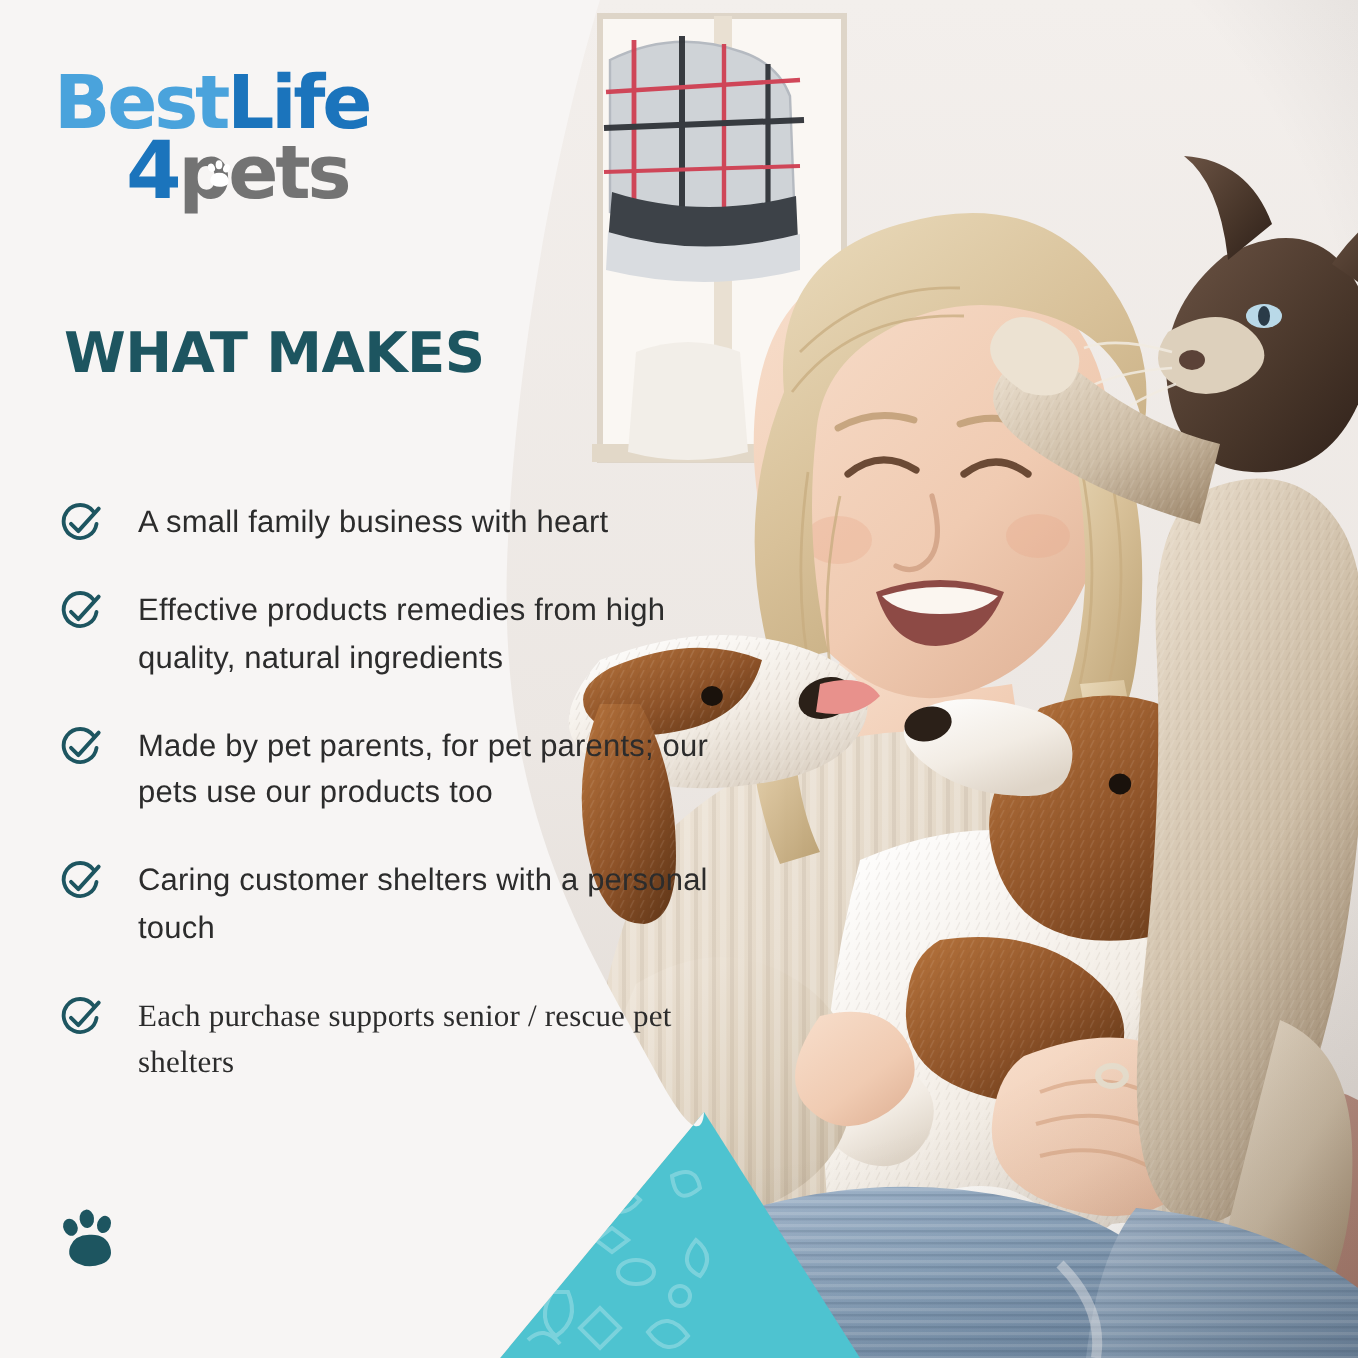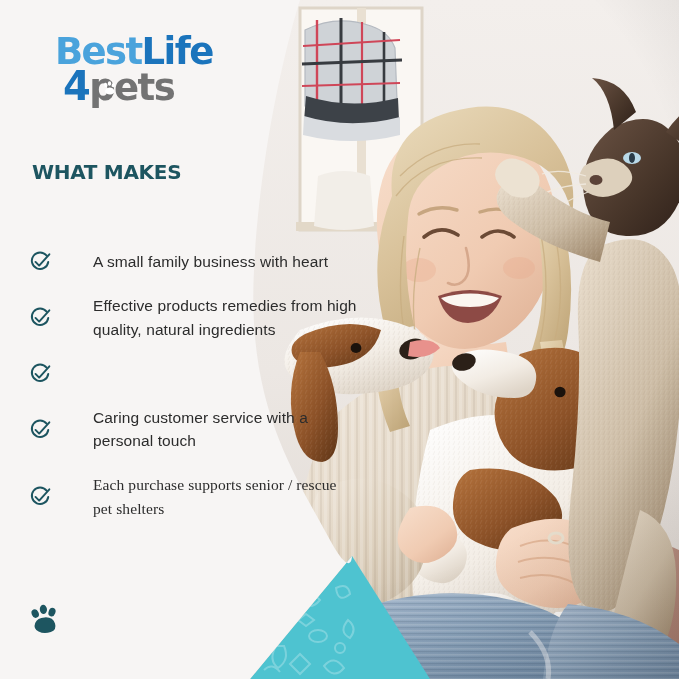--- a/index.html
+++ b/index.html
@@ -51,21 +51,20 @@
     left: 27px;
     top: 33px;
     width: 180px;
     height: 78px;
   }
   .logo-row1 {
     position: absolute;
     left: 0; top: 0;
     line-height: 1;
     white-space: nowrap;
-    margin-left: 28px;
   }
   .logo-row2 {
     position: absolute;
     left: 36px; top: 33px;
     line-height: 1;
     white-space: nowrap;
   }
   .lg-best, .lg-life, .lg-four, .lg-pets {
     font-family: "DejaVu Sans", sans-serif;
     font-weight: bold;
@@ -87,39 +86,38 @@
 
   
   .headline {
     position: absolute;
     left: 32px;
     top: 160px;
     width: 280px;
     color: #1d5560;
     font-family: "DejaVu Sans", sans-serif;
     font-weight: bold;
-    font-size: 20px;
+    font-size: 28px;
     line-height: 1.24;
     letter-spacing: -0.3px;
   }
   .headline .hl-line { display: block; }
 
   
   .bullets {
     position: absolute;
     left: 29px;
     top: 250px;
     width: 330px;
   }
   .bullet {
     position: relative;
     display: flex;
-    align-items: center;
+    align-items: flex-start;
     margin-bottom: 21px;
-    gap: 24px;
   }
   .bullet:last-child { margin-bottom: 0; font-family: Liberation Serif, serif; }
   .check-icon {
     flex: 0 0 auto;
     width: 22px;
     height: 22px;
     margin-right: 18px;
     margin-top: 1px;
   }
   .bullet-text {
@@ -457,30 +455,31 @@
         <span class="bullet-text">Effective products remedies from high quality, natural ingredients</span>
       </div>
 
       <div class="bullet">
         <span class="check-icon">
           <svg viewBox="0 0 24 24" width="22" height="22" xmlns="http://www.w3.org/2000/svg">
             <path d="M19.2 5.1 A9 9 0 1 0 21 12" fill="none" stroke="#1d5560" stroke-width="2.1" stroke-linecap="round"></path>
             <path d="M7.1 11.9 L11.1 15.9 L22.2 3.6" fill="none" stroke="#1d5560" stroke-width="2.1" stroke-linecap="round" stroke-linejoin="round"></path>
           </svg>
         </span>
+        <span class="bullet-text">Made by pet parents, for pet parents; our pets use our products too</span>
       </div>
 
       <div class="bullet">
         <span class="check-icon">
           <svg viewBox="0 0 24 24" width="22" height="22" xmlns="http://www.w3.org/2000/svg">
             <path d="M19.2 5.1 A9 9 0 1 0 21 12" fill="none" stroke="#1d5560" stroke-width="2.1" stroke-linecap="round"></path>
             <path d="M7.1 11.9 L11.1 15.9 L22.2 3.6" fill="none" stroke="#1d5560" stroke-width="2.1" stroke-linecap="round" stroke-linejoin="round"></path>
           </svg>
         </span>
-        <span class="bullet-text">Caring customer service with a personal touch</span>
+        <span class="bullet-text">Caring customer shelters with a personal touch</span>
       </div>
 
       <div class="bullet">
         <span class="check-icon">
           <svg viewBox="0 0 24 24" width="22" height="22" xmlns="http://www.w3.org/2000/svg">
             <path d="M19.2 5.1 A9 9 0 1 0 21 12" fill="none" stroke="#1d5560" stroke-width="2.1" stroke-linecap="round"></path>
             <path d="M7.1 11.9 L11.1 15.9 L22.2 3.6" fill="none" stroke="#1d5560" stroke-width="2.1" stroke-linecap="round" stroke-linejoin="round"></path>
           </svg>
         </span>
         <span class="bullet-text">Each purchase supports senior / rescue pet shelters</span>

